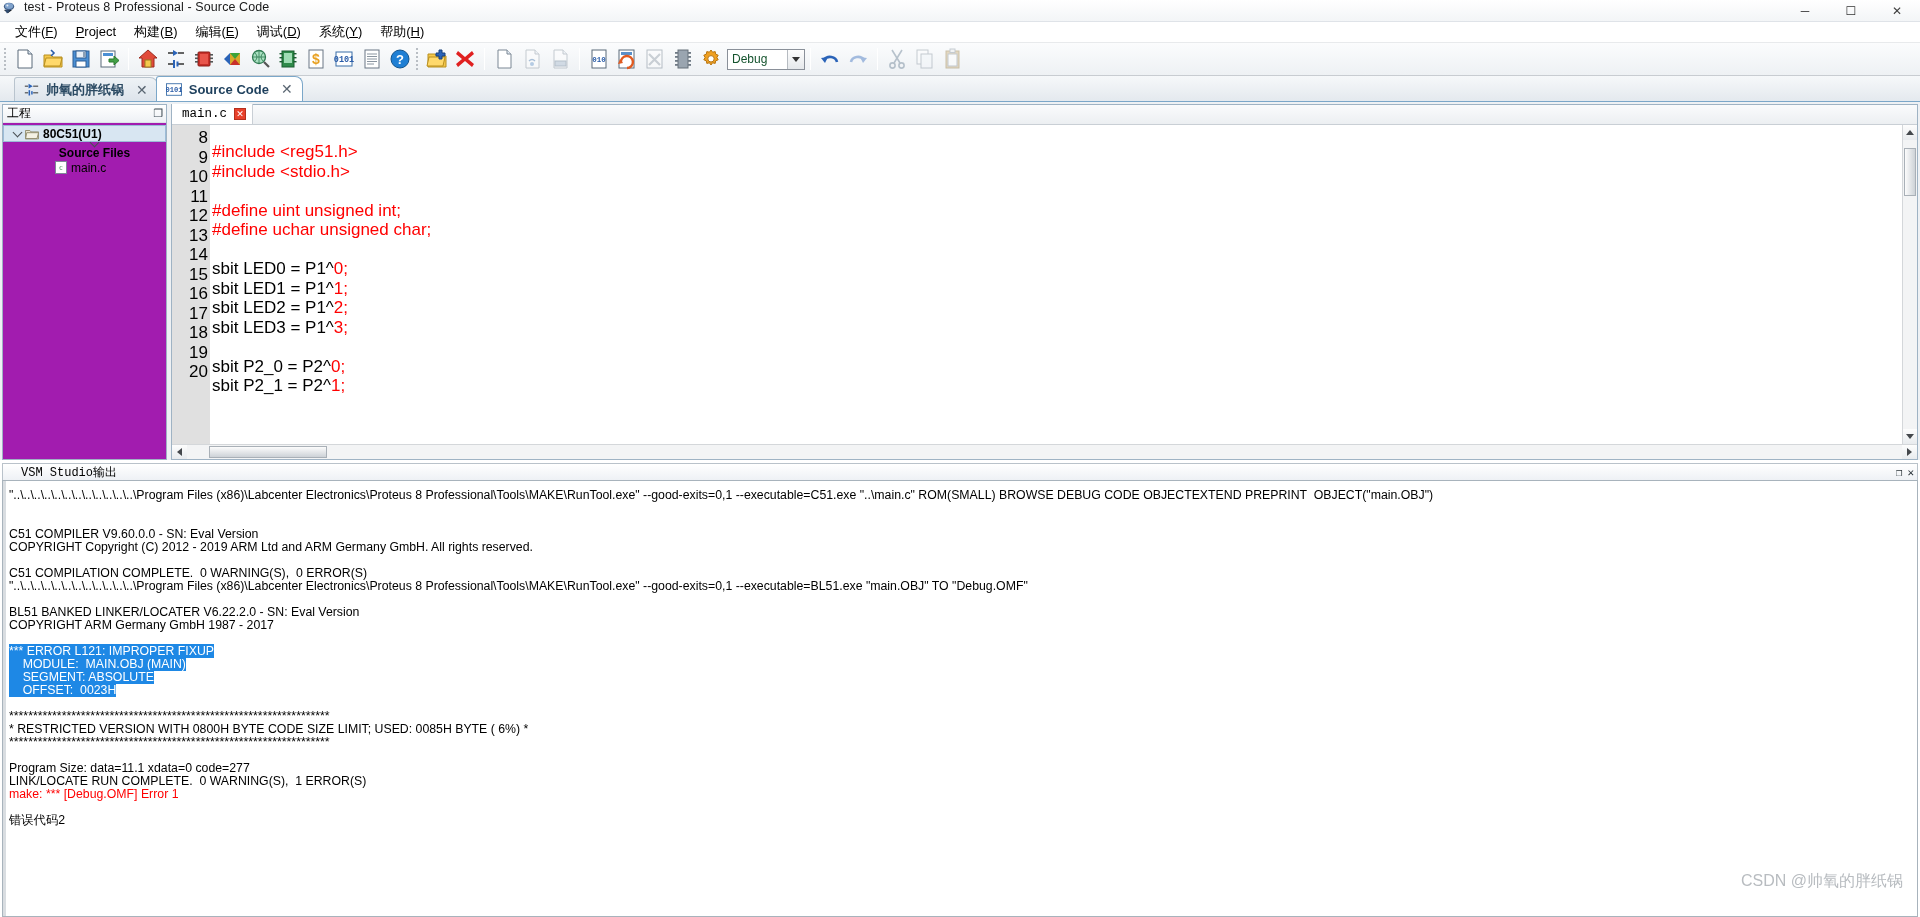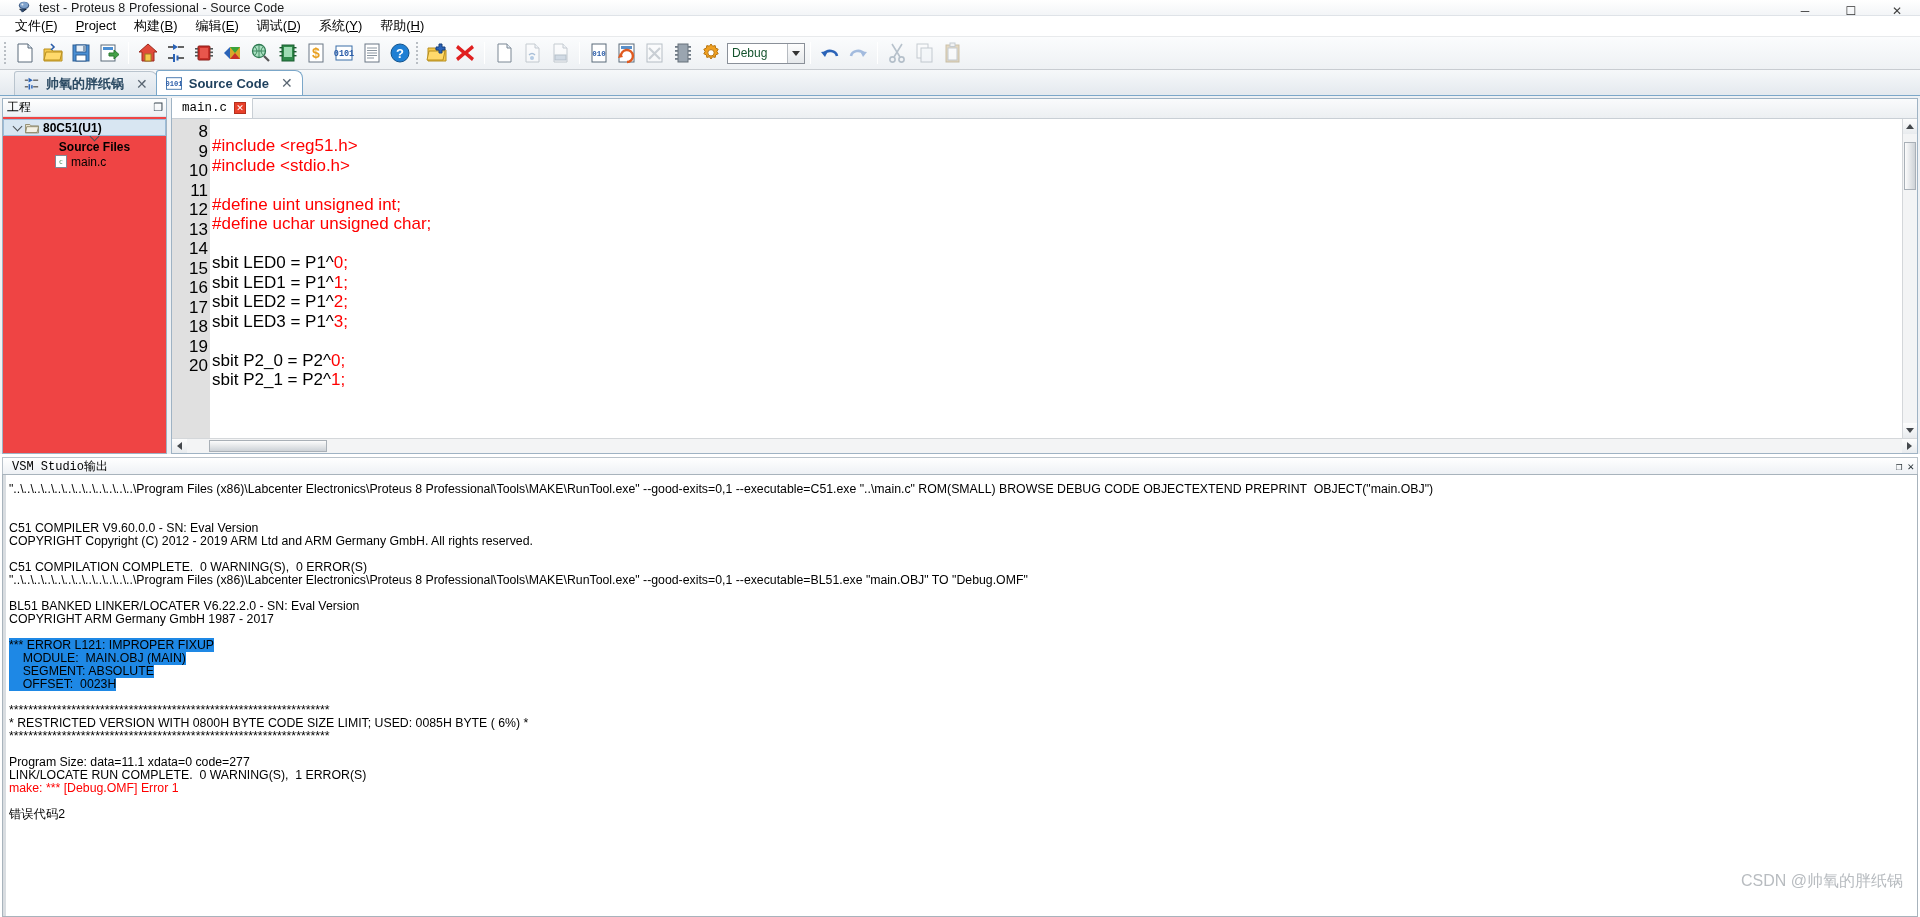--- a/index.html
+++ b/index.html
@@ -13,26 +13,26 @@
   #app {
     position: relative;
     width: 1920px; height: 917px;
     background: #ffffff;
     display: flex;
     flex-direction: column;
   }
 
   
   .titlebar {
-    height: 16px;
+    height: 22px;
     background: linear-gradient(to bottom, #ffffff, #f3f5f7);
     border-bottom: 1px solid #dfe3e8;
     display: flex;
-    align-items: flex-end;
-    padding-left: 17px;
+    align-items: flex-start;
+    padding-left: 2px;
     flex: none;
     position: relative;
   }
   .app-icon {
     width: 16px; height: 16px;
     margin-right: 6px;
     position: relative;
     flex: none;
   }
   .title-text {
@@ -184,21 +184,21 @@
     background: #eef1f4;
     padding: 2px 2px 0 2px;
   }
 
   
   .projpanel {
     width: 165px;
     flex: none;
     display: flex;
     flex-direction: column;
-    background: #ef4444;
+    background: #a21caf;
     border: 1px solid #9fb3c4;
     margin-right: 4px;
   }
   .panelhdr {
     height: 18px;
     background: linear-gradient(to bottom,#ffffff,#eef1f5);
     display: flex;
     align-items: center;
     justify-content: space-between;
     padding: 0 3px 0 4px;
@@ -363,21 +363,21 @@
     min-height: 0;
   }
   .outhdr {
     height: 17px;
     background: linear-gradient(to bottom,#ffffff,#eef1f5);
     border: 1px solid #b9c2ca;
     border-bottom: none;
     display: flex;
     align-items: center;
     justify-content: space-between;
-    padding: 0 3px 0 9px;
+    padding: 0 3px 0 18px;
     font-size: 12px;
     font-family: "Liberation Mono", monospace;
     color: #000;
     flex: none;
   }
   .outhdr-btns { display:flex; gap:5px; align-items:center; font-size: 11px; color:#2a3339; }
   .outbody {
     flex: 1;
     background: #ffffff;
     border: 1px solid #a8b3bc;
@@ -391,21 +391,21 @@
     font-size: 12.3px;
     line-height: 13px;
     color: #000;
     white-space: pre;
     overflow: hidden;
   }
   .oline { height: 13px; }
   .oline.err { color: #ff0000; }
   .oline.hl span {
     background: #1e88e5;
-    color: #000000;
+    color: #ffffff;
   }
 
   
   .watermark {
     position: absolute;
     right: 14px;
     bottom: 24px;
     font-size: 16px;
     color: #b8bcc0;
     font-family: "Liberation Sans", sans-serif;

